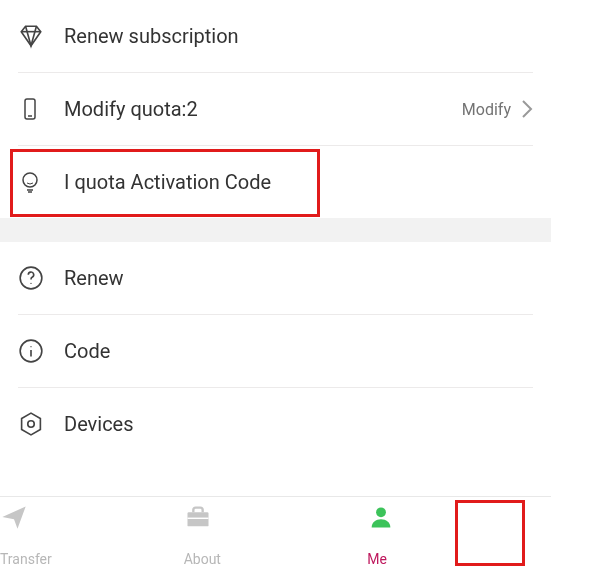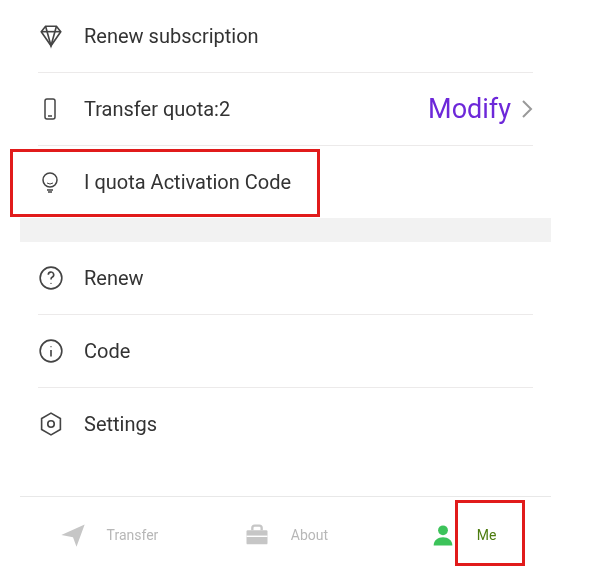--- a/index.html
+++ b/index.html
@@ -1,56 +1,56 @@
 <!DOCTYPE html>
 <html><head>
 <meta charset="utf-8">
 <style>
   * { box-sizing: border-box; margin: 0; padding: 0; }
   html, body { width: 593px; height: 572px; font-family: -apple-system, "Segoe UI", Roboto, Arial, sans-serif; background: #ffffff; color: #333; }
-  .screen { width: 551px; height: 572px; display: flex; flex-direction: column; position: relative; padding-left: 20px; }
+  .screen { width: 551px; height: 572px; display: flex; flex-direction: column; position: relative; }
   .list { flex: 1; overflow: hidden; }
   .row {
     display: flex; align-items: center;
     height: 72px;
     padding: 0 18px 0 18px;
     background: #fff;
     cursor: pointer;
     position: relative;
   }
   .row .icon-slot { width: 32px; display: flex; align-items: center; justify-content: flex-start; }
   .row .icon-slot svg { stroke: #444; fill: none; stroke-width: 1.5; }
   .row .label { flex: 1; font-size: 20px; color: #333; margin-left: 14px; }
-  .row .trail { display: flex; align-items: center; gap: 10px; color: #6d28d9; font-size: 27px; }
+  .row .trail { display: flex; align-items: center; gap: 10px; color: #737373; font-size: 16px; }
   .row .trail svg { stroke: #999; fill: none; stroke-width: 2; }
   .sep { height: 1px; background: #eceaea; margin: 0 18px; }
   .gap { height: 24px; background: #f2f2f2; }
   .highlight-box {
     position: absolute;
     border: 3px solid #e11b1b;
     pointer-events: none;
     z-index: 5;
   }
   .hl-activation { left: 10px; top: 149px; width: 310px; height: 68px; }
   .hl-me { left: 455px; top: 500px; width: 70px; height: 66px; }
   .bottom-nav {
     height: 76px;
     border-top: 1px solid #e8e8e8;
     display: flex;
     background: #fff;
   }
   .nav-btn {
     flex: 1;
-    display: flex; flex-direction: row; align-items: center; justify-content: center;
+    display: flex; flex-direction: column; align-items: flex-start; justify-content: center;
     gap: 20px;
     cursor: pointer;
     color: #b7b7b7;
     font-size: 14px;
   }
-  .nav-btn.active { color: #4d7c0f; }
+  .nav-btn.active { color: #be185d; }
   .nav-btn svg { width: 28px; height: 28px; }
   .nav-btn .nav-label { font-size: 14px; }
 </style>
 </head>
 <body>
 
 <div class="screen">
 
   <div class="list">
 
@@ -66,21 +66,21 @@
     </div>
     <div class="sep"></div>
 
     <div class="row">
       <span class="icon-slot">
         <svg width="24" height="26" viewBox="0 0 24 24">
           <rect x="7" y="2" width="10" height="20" rx="2"></rect>
           <line x1="10" y1="19" x2="14" y2="19"></line>
         </svg>
       </span>
-      <span class="label">Transfer quota:2</span>
+      <span class="label">Modify quota:2</span>
       <span class="trail">
         <span>Modify</span>
         <svg width="12" height="20" viewBox="0 0 12 20">
           <polyline points="2,2 10,10 2,18"></polyline>
         </svg>
       </span>
     </div>
     <div class="sep"></div>
 
     <div class="row">
@@ -121,21 +121,21 @@
     </div>
     <div class="sep"></div>
 
     <div class="row">
       <span class="icon-slot">
         <svg width="26" height="26" viewBox="0 0 24 24">
           <polygon points="12,2 20.66,7 20.66,17 12,22 3.34,17 3.34,7"></polygon>
           <circle cx="12" cy="12" r="3"></circle>
         </svg>
       </span>
-      <span class="label">Settings</span>
+      <span class="label">Devices</span>
     </div>
 
   </div>
 
   <div class="bottom-nav">
     <div class="nav-btn">
       <svg viewBox="0 0 24 24">
         <path d="M2 12 L22 3 L15 22 L12 14 Z" fill="#c6c6c6" stroke="none"></path>
       </svg>
       <span class="nav-label">Transfer</span>

